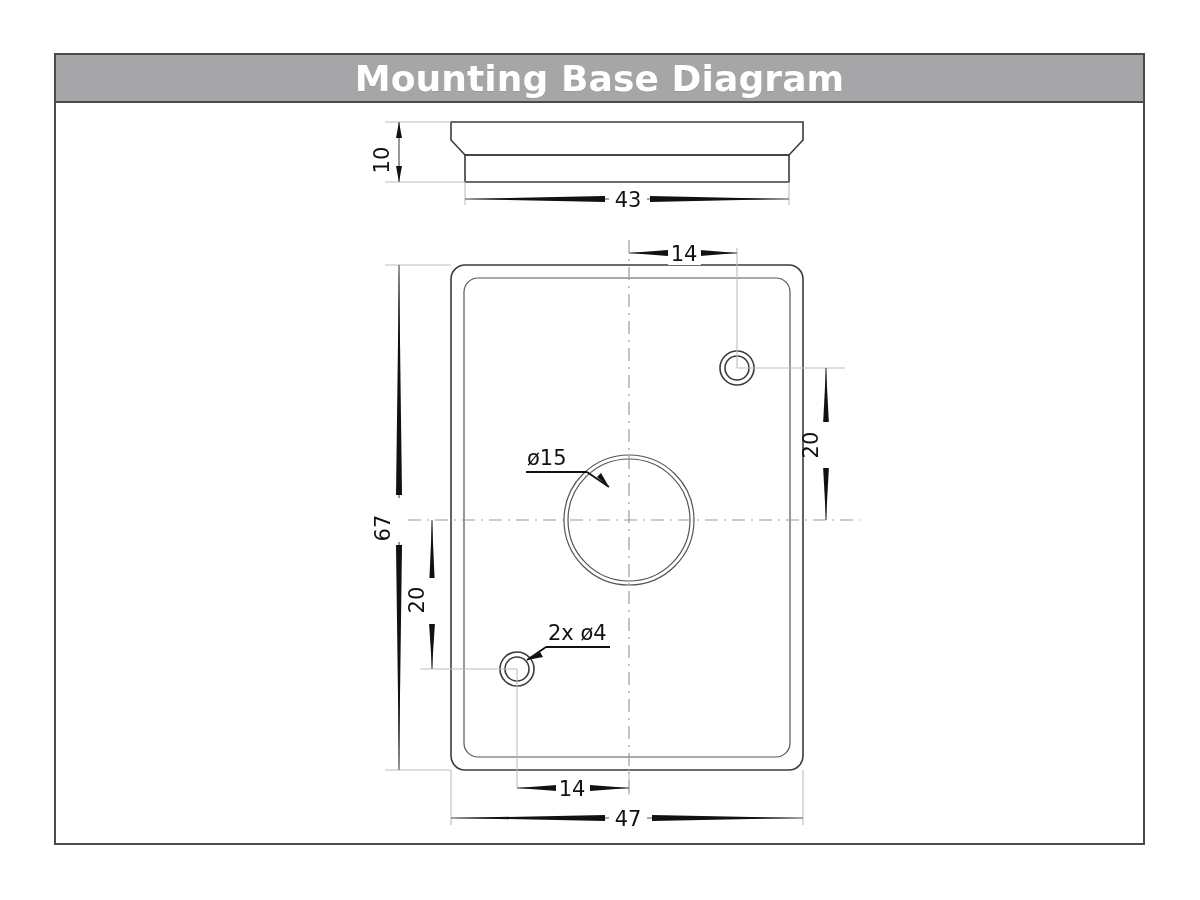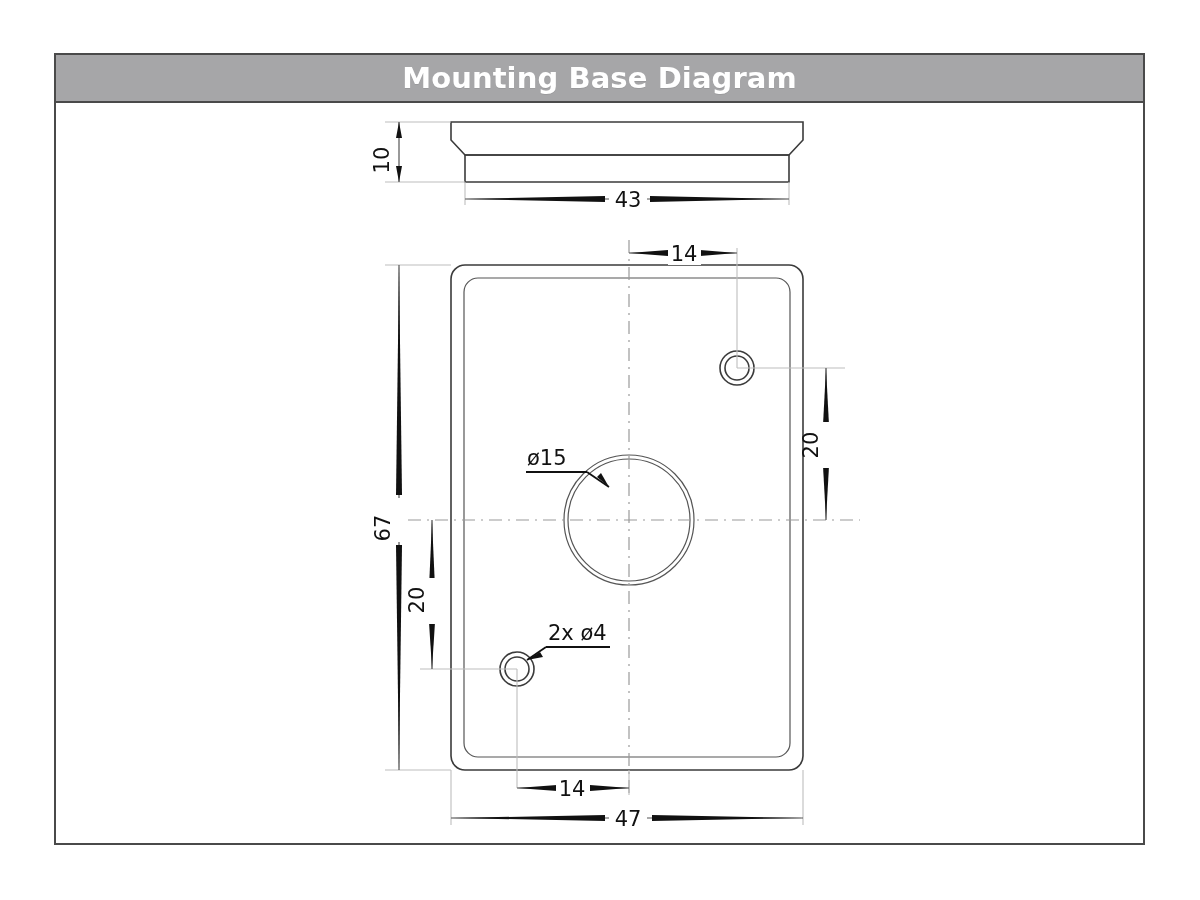--- a/index.html
+++ b/index.html
@@ -37,21 +37,21 @@
     height: 48px;
     background: #a6a6a8;
     border-bottom: 2px solid #4a4a4a;
     box-sizing: border-box;
     display: flex;
     align-items: center;
     justify-content: center;
   }
   #title-text {
     color: #ffffff;
-    font-size: 29px;
+    font-size: 36px;
     font-weight: bold;
     letter-spacing: 0.1px;
     font-family: "DejaVu Sans", sans-serif;
     text-shadow: 0 1px 0 rgba(0,0,0,0.07);
   }
   #drawing-svg {
     position: absolute;
     left: 0;
     top: 0;
   }

